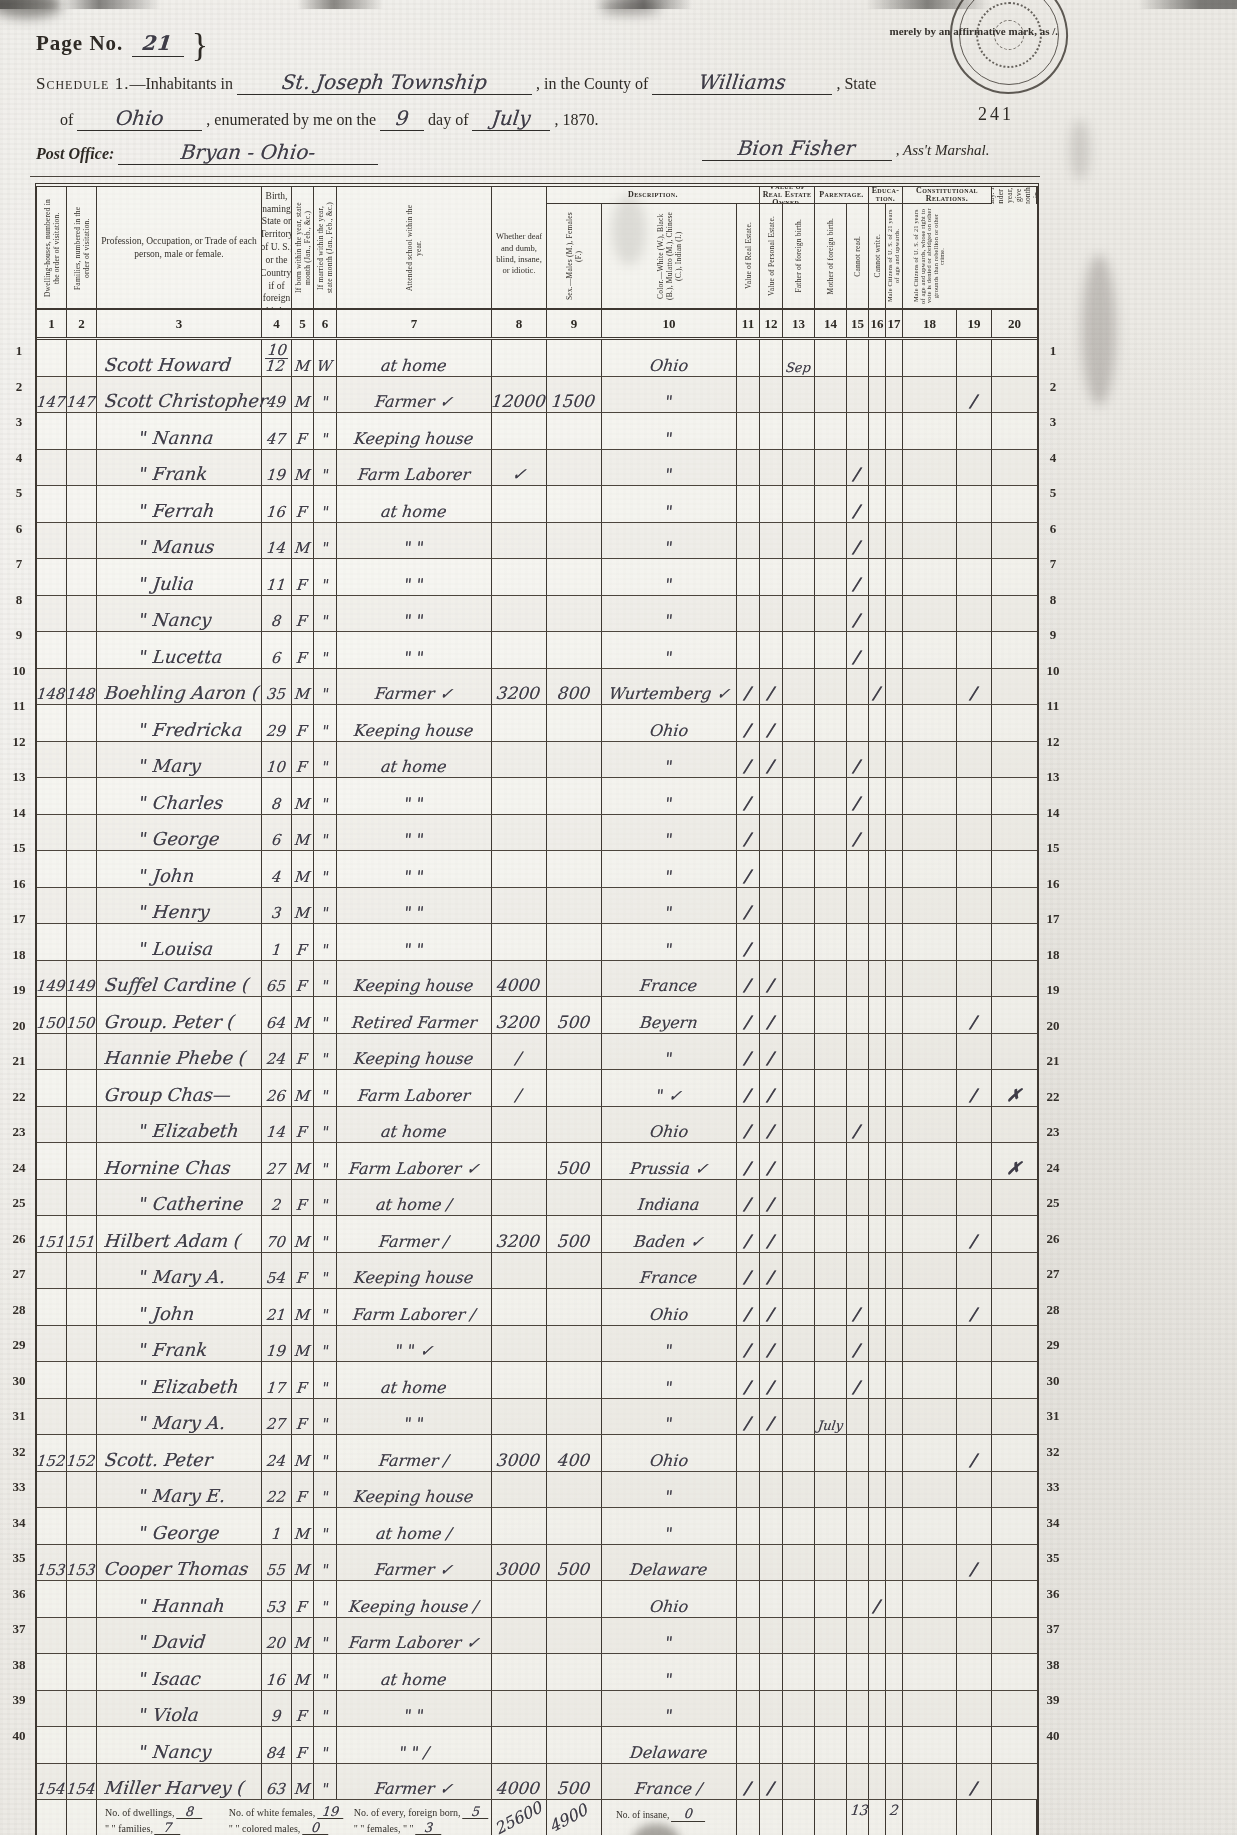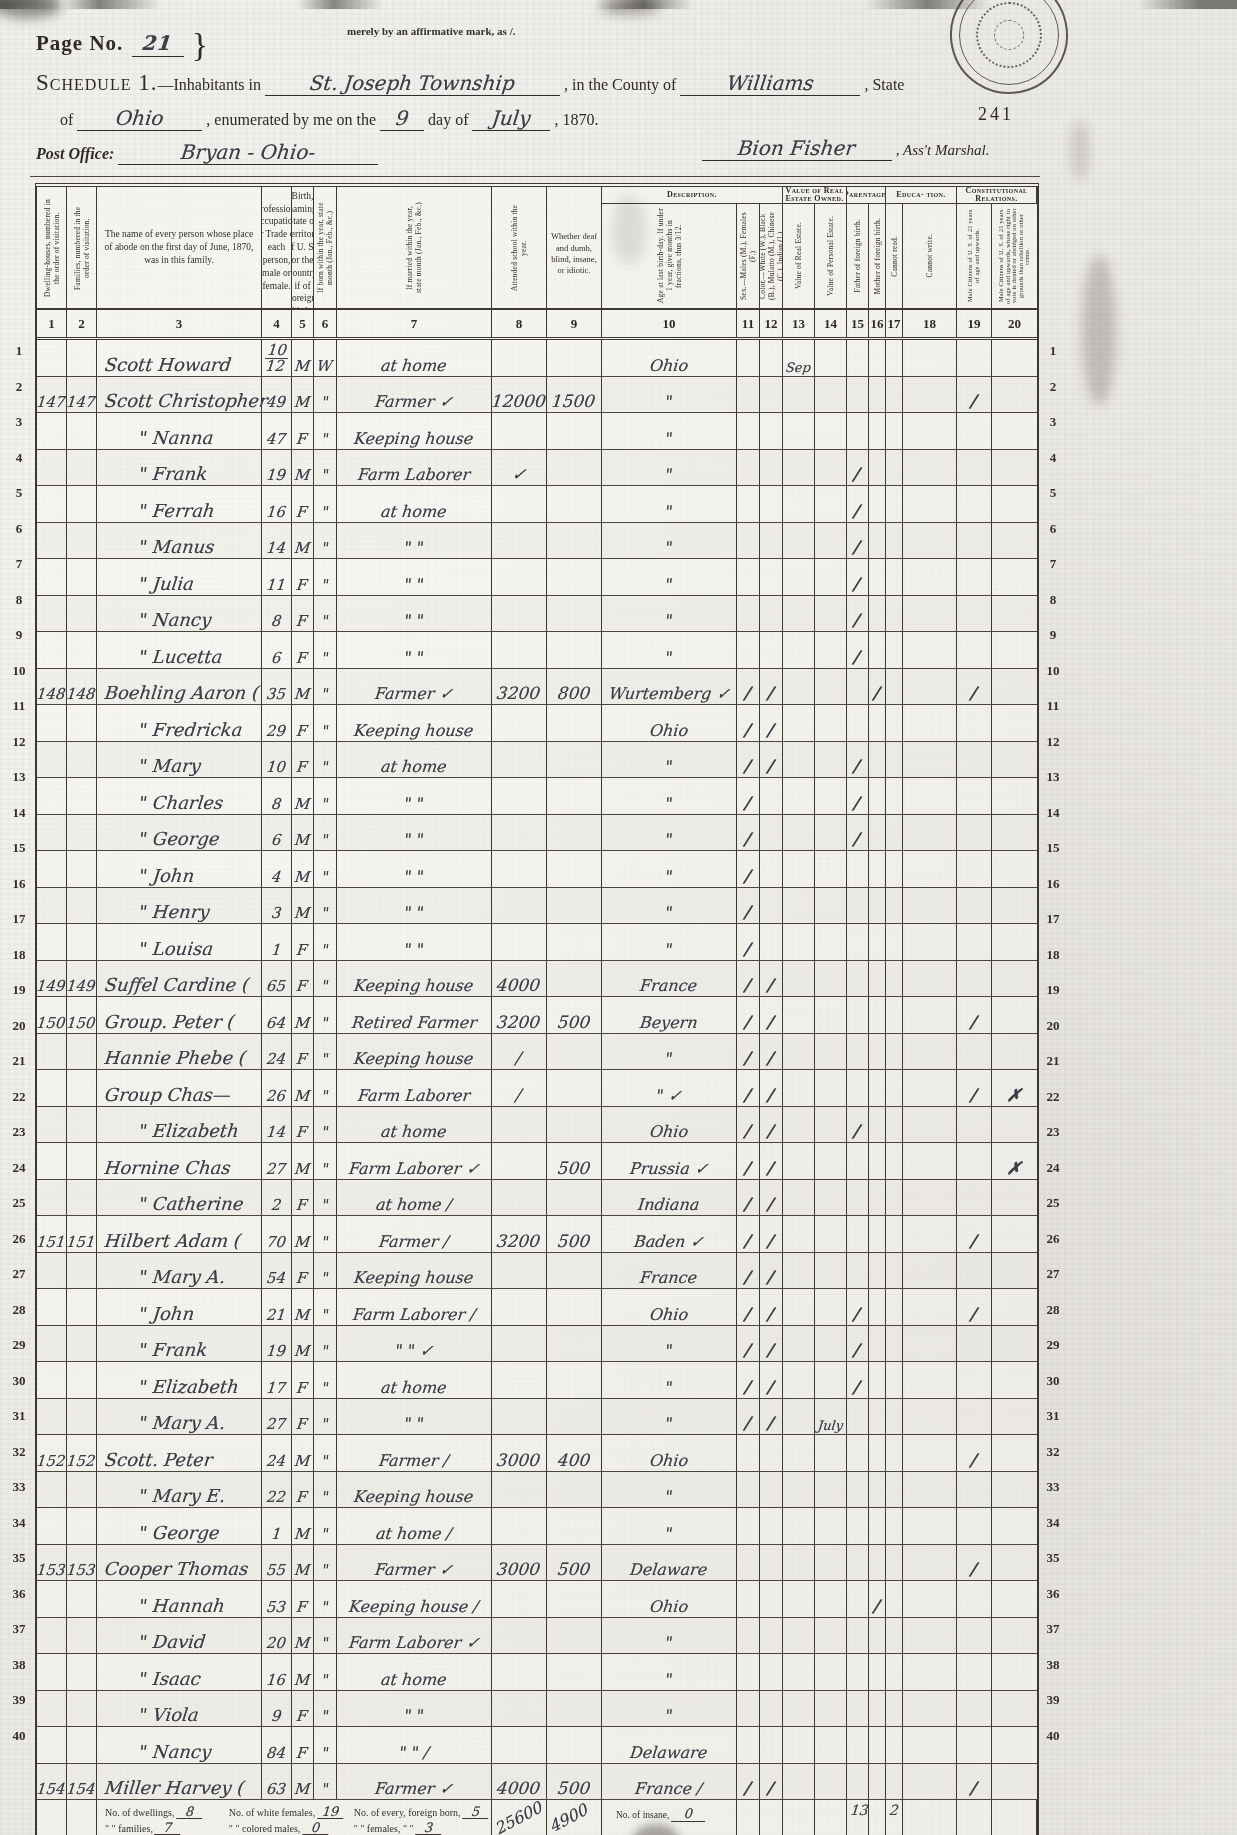--- a/index.html
+++ b/index.html
@@ -24,24 +24,24 @@
       transparent 24%,#35322e 27%,transparent 31%,transparent 48%,#23211f 52%,transparent 56%,
       transparent 70%,#2c2a27 75%,transparent 80%,transparent 92%,#1f1e1c 97%);
   }
 
   
   .pheader{position:absolute;left:30px;top:18px;width:1040px;}
   .pageno-line{position:absolute;left:6px;top:8px;font-weight:bold;font-size:21px;letter-spacing:1px;}
   .pageno-fill{display:inline-block;min-width:52px;border-bottom:1.5px solid #2f2d2a;text-align:center;margin:0 2px;}
   .brace{font-size:34px;font-weight:normal;vertical-align:-6px;}
   .note{position:absolute;left:198px;top:6px;width:830px;font-size:11px;font-weight:bold;line-height:1.35;color:#35312c;}
-  .note .l2{margin-left:119px;}
+  .note .l2{margin-left:80px;text-align:right;}
   .hand-icon{font-size:12px;}
   .sched-line{position:absolute;left:6px;top:52px;font-size:16px;white-space:nowrap;}
-  .sc{font-variant:small-caps;letter-spacing:1px;font-size:23px;}
+  .sc{font-variant:small-caps;letter-spacing:1px;font-size:17px;}
   .state-line{position:absolute;left:30px;top:88px;font-size:16px;white-space:nowrap;}
   .po-line{position:absolute;left:6px;top:122px;font-size:16px;font-style:italic;font-weight:bold;white-space:nowrap;}
   .marshal{position:absolute;left:672px;top:118px;font-size:15px;white-space:nowrap;}
   .stampno{position:absolute;left:948px;top:86px;font-size:18px;font-weight:normal;letter-spacing:3px;}
   .fill{display:inline-block;border-bottom:1.5px solid #2f2d2a;text-align:center;}
   .hw{
     font-family:"DejaVu Serif","Liberation Serif",serif;
     font-style:italic;color:#3f3d48;
     display:inline-block;transform:skewX(-7deg);
     text-shadow:0 0 .5px rgba(63,61,72,.6);
@@ -181,23 +181,20 @@
 <div class="topline"></div>
 
 <div class="sheet">
 
   <div class="thead grid20">
     <div class="hcell r12">
         <span class="vtext">Dwelling-houses, numbered in the order of visitation.</span>
       </div>
     <div class="hcell r12">
         <span class="vtext">Families, numbered in the order of visitation.</span>
-      </div>
-    <div class="hcell r12">
-        <span class="htext">The name of every person whose place of abode on the first day of June, 1870, was in this family.</span>
       </div>
     <div class="hcell group g3">Description.</div>
     <div class="hcell r12">
         <span class="htext">Profession, Occupation, or Trade of each person, male or female.</span>
       </div>
     <div class="hcell group g2">Value of Real Estate Owned.</div>
     <div class="hcell r12">
         <span class="htext">Place of Birth, naming State or Territory of U. S.; or the Country, if of foreign birth.</span>
       </div>
     <div class="hcell group g2">Parentage.</div>

